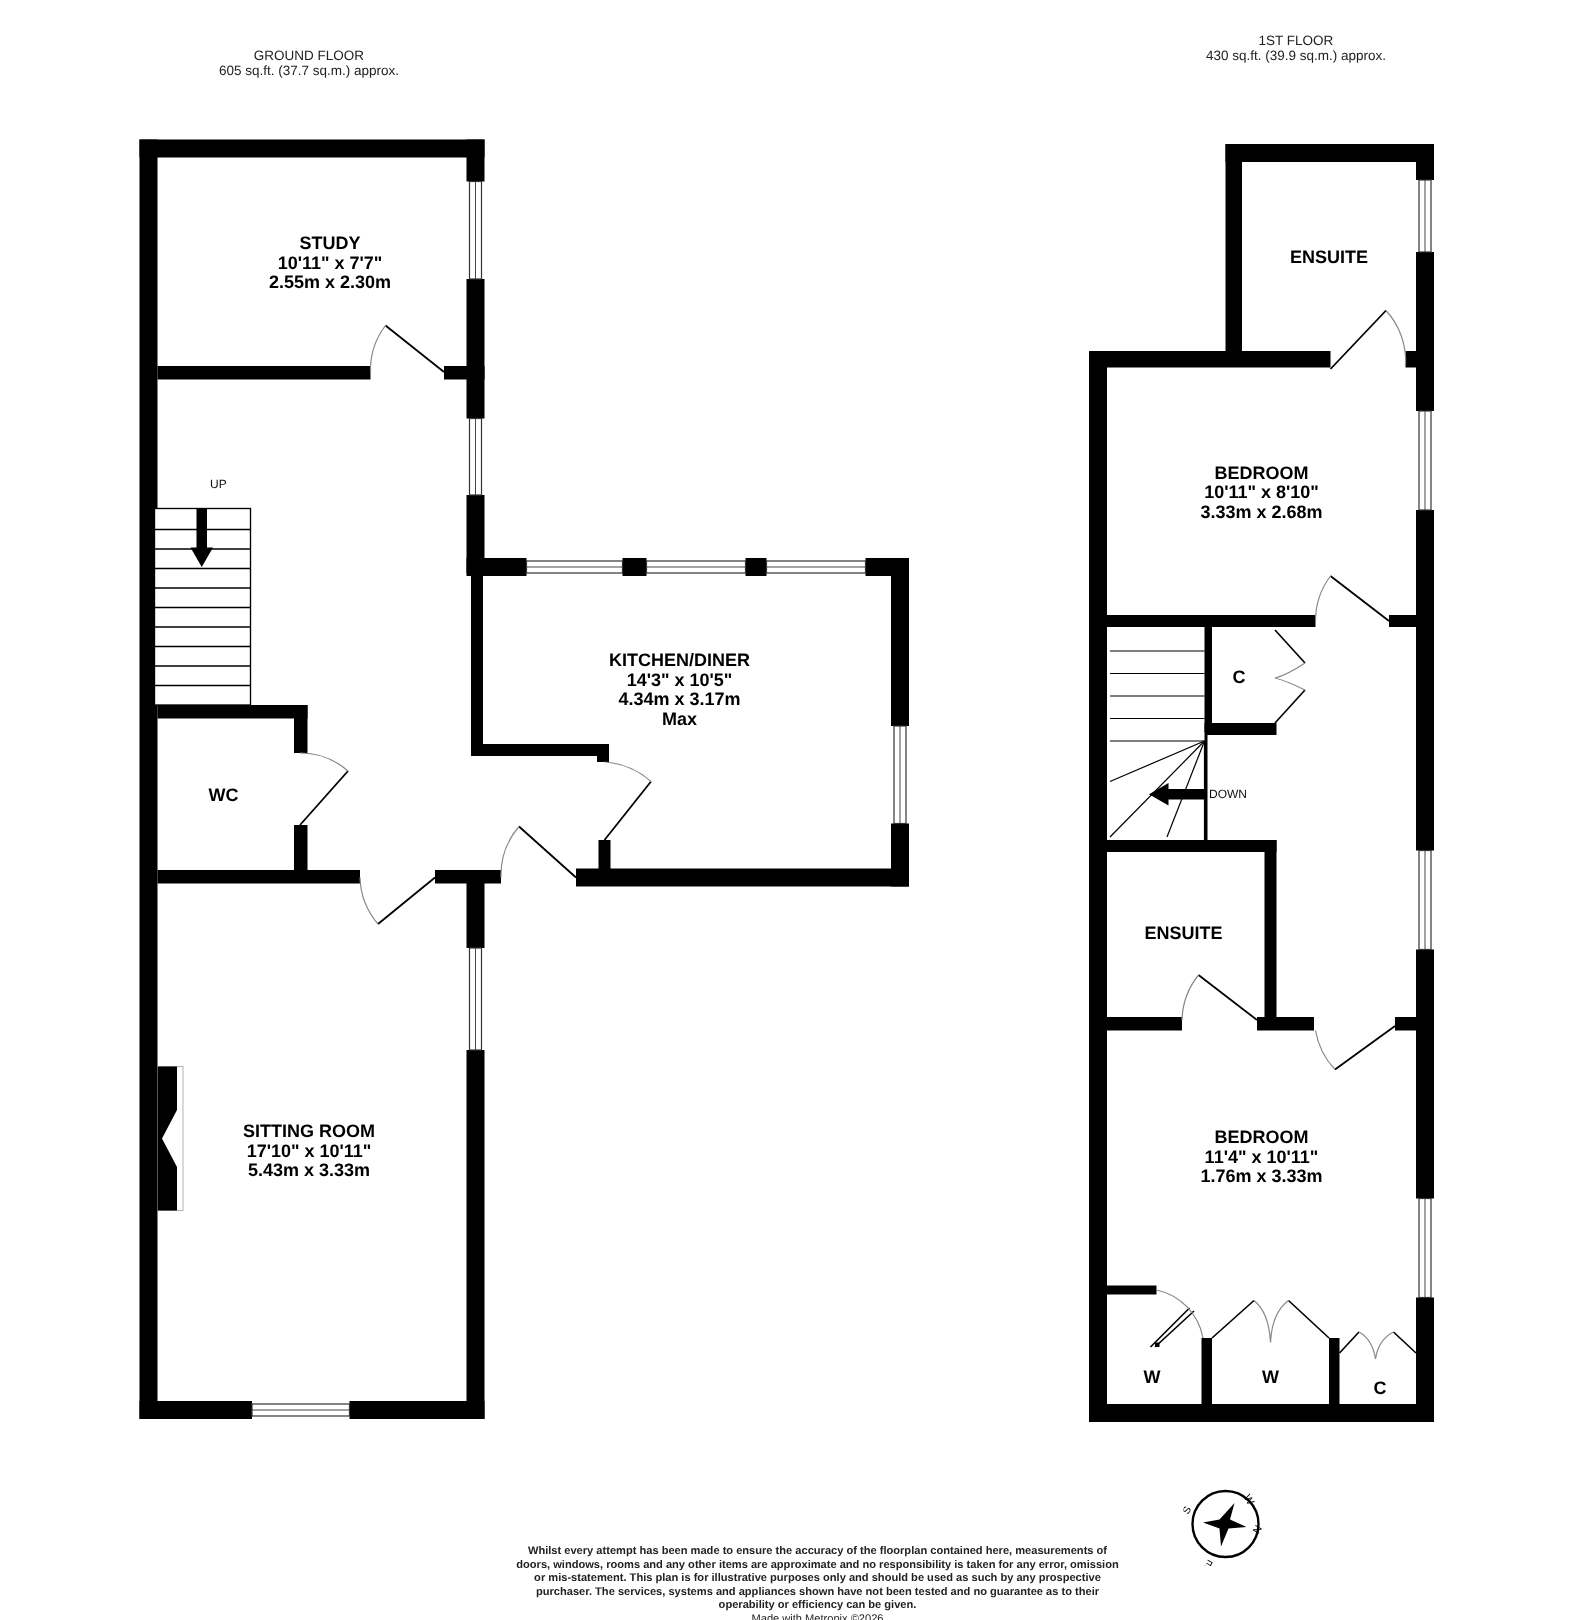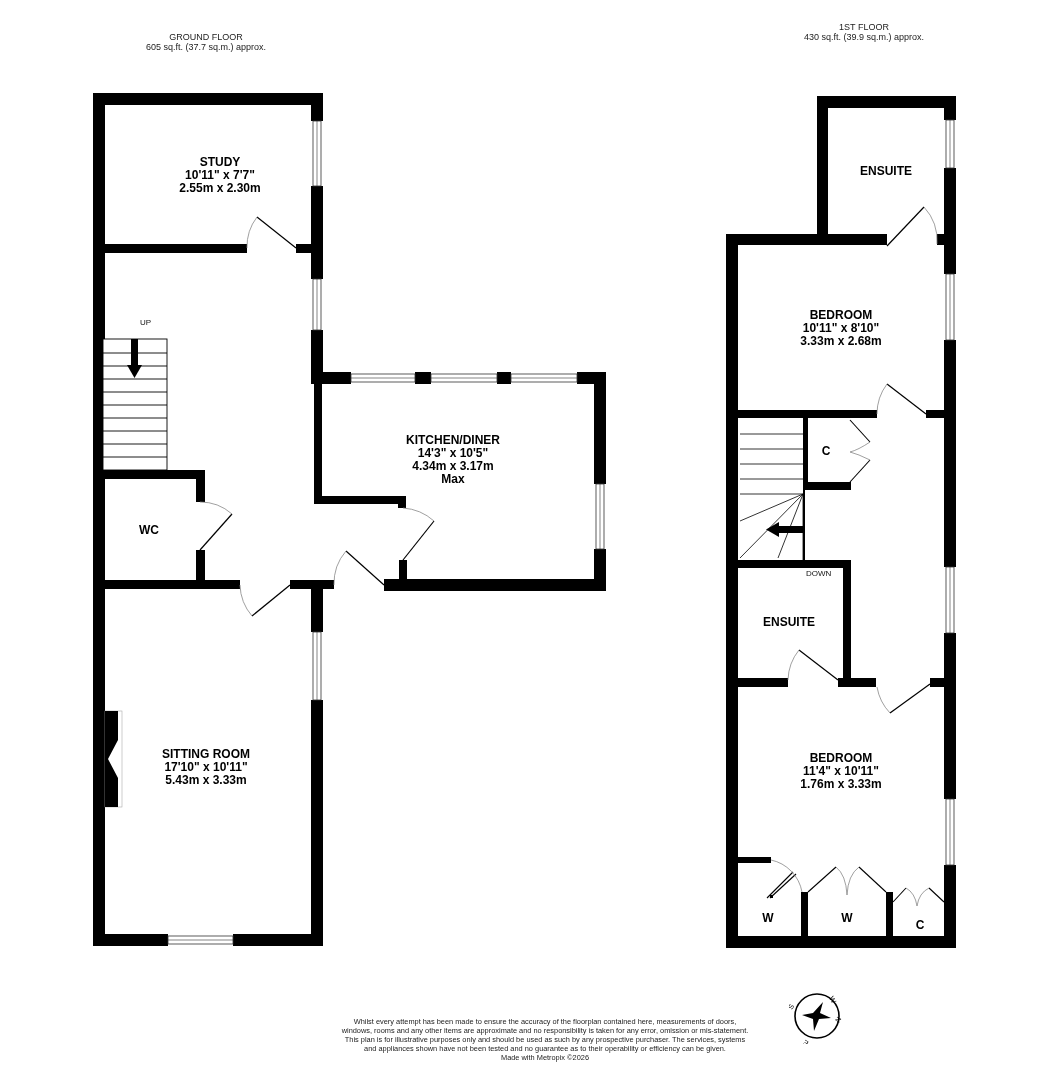--- a/index.html
+++ b/index.html
@@ -5,21 +5,21 @@
   html, body { margin: 0; padding: 0; background: #ffffff; }
   body { width: 1048px; height: 1080px; position: relative; overflow: hidden; font-family: "Liberation Sans", sans-serif; color: #000; }
   .floor-header { position: absolute; text-align: center; font-size: 9px; line-height: 10px; color: #222; width: 220px; }
   .floor-header .fh-title, .floor-header .fh-area { display: block; }
   #plan { position: absolute; left: 0; top: 0; width: 1048px; height: 1080px; }
   .room-label { position: absolute; text-align: center; font-weight: bold; font-size: 12px; line-height: 13px; transform: translateX(-50%); white-space: nowrap; }
   .room-label span { display: block; }
   .small-label { position: absolute; font-size: 8px; color: #111; }
   .footer { position: absolute; left: 340px; top: 1009px; width: 410px; text-align: center; color: #222; }
   .footer .total { font-size: 10px; display: block; line-height: 12px; }
-  .footer .disclaimer { font-size: 7.4px; line-height: 9px; display: block; margin-top: 8px; }
+  .footer .disclaimer { font-size: 7.4px; line-height: 9px; display: block; margin-top: 20px; font-weight: bold; }
   .footer .made { font-size: 7.4px; line-height: 9px; display: block; }
   .compass { position: absolute; left: 789px; top: 988px; width: 56px; height: 56px; }
 </style>
 </head>
 <body>
 
 <div class="floor-header" style="left:96px; top:32px;">
   <span class="fh-title">GROUND FLOOR</span>
   <span class="fh-area">605 sq.ft. (37.7 sq.m.) approx.</span>
 </div>
@@ -270,21 +270,21 @@
 </div>
 <div class="room-label" style="left:768px; top:912px;">
   <span>W</span>
 </div>
 <div class="room-label" style="left:847px; top:912px;">
   <span>W</span>
 </div>
 <div class="room-label" style="left:920px; top:919px;">
   <span>C</span>
 </div>
-<div class="small-label" style="left:806px; top:525px;margin-top:44px;">DOWN</div>
+<div class="small-label" style="left:806px; top:525px;">DOWN</div>
 
 <svg class="compass" viewBox="0 0 56 56" xmlns="http://www.w3.org/2000/svg">
   <circle cx="28" cy="28" r="22" fill="none" stroke="#000" stroke-width="1.6"></circle>
   <polygon points="34,14 31,25 42,30 30,31 25,43 24,31 13,27 24,25" fill="#000"></polygon>
   <text x="40" y="10" font-size="7" font-family="Liberation Sans, sans-serif" transform="rotate(60 40 10)">W</text>
   <text x="50" y="35" font-size="7" font-family="Liberation Sans, sans-serif" transform="rotate(-60 50 35)">N</text>
   <text x="20" y="54" font-size="7" font-family="Liberation Sans, sans-serif" transform="rotate(-150 20 54)">E</text>
   <text x="3" y="22" font-size="7" font-family="Liberation Sans, sans-serif" transform="rotate(-60 3 22)">S</text>
 </svg>
 

